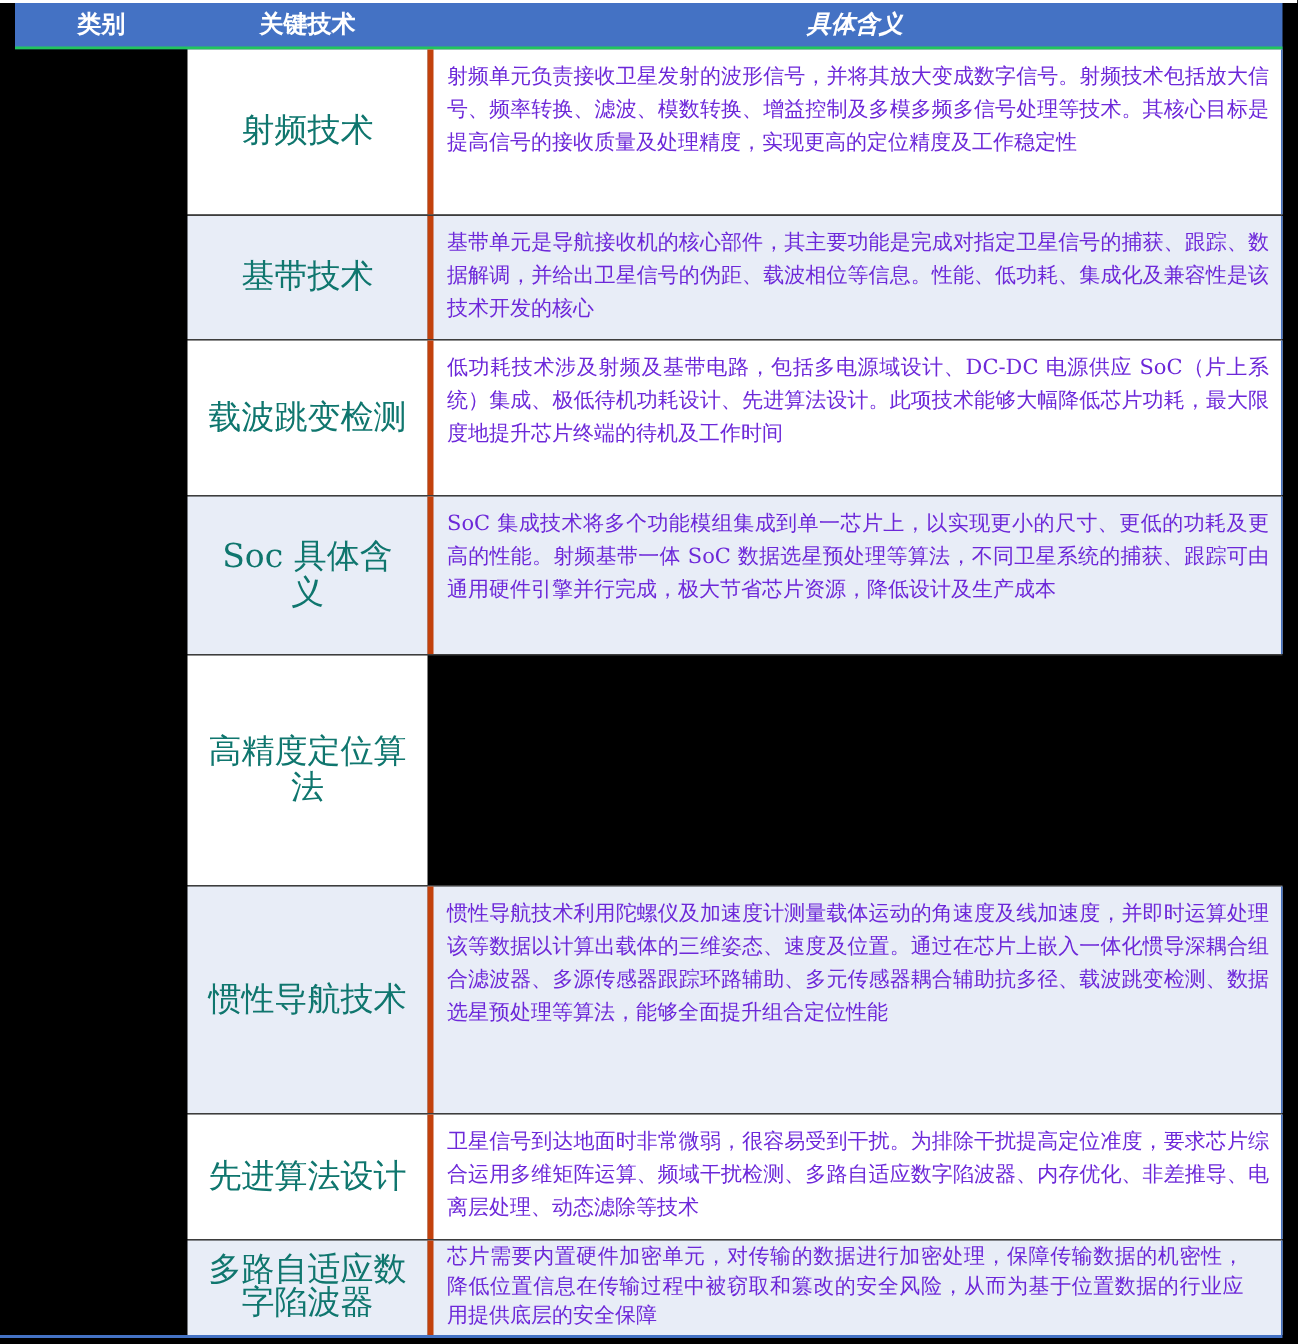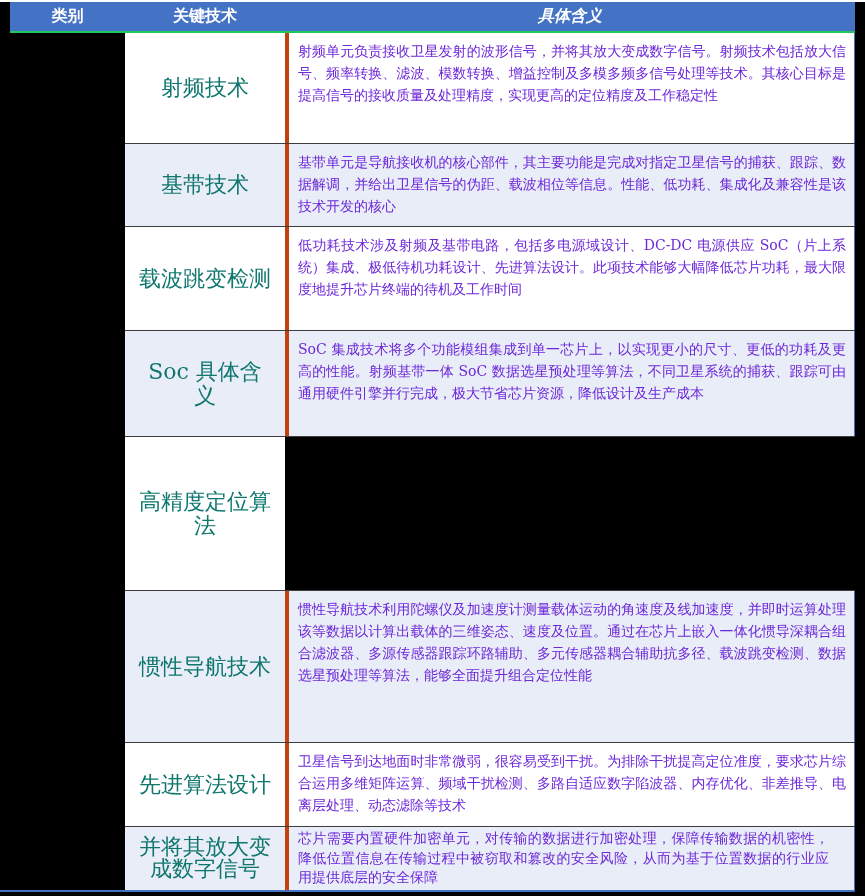--- a/index.html
+++ b/index.html
@@ -145,21 +145,21 @@
       <div class="cat"></div>
       <div class="cells">
         <div class="tech">先进算法设计</div>
         <div class="desc">卫星信号到达地面时非常微弱，很容易受到干扰。为排除干扰提高定位准度，要求芯片综合运用多维矩阵运算、频域干扰检测、多路自适应数字陷波器、内存优化、非差推导、电离层处理、动态滤除等技术</div>
       </div>
     </div>
 
     <div class="trow r8 band">
       <div class="cat"></div>
       <div class="cells">
-        <div class="tech">并将其放大变成数字信号</div>
+        <div class="tech">多路自适应数字陷波器</div>
         <div class="desc">芯片需要内置硬件加密单元，对传输的数据进行加密处理，保障传输数据的机密性，降低位置信息在传输过程中被窃取和篡改的安全风险，从而为基于位置数据的行业应用提供底层的安全保障</div>
       </div>
     </div>
 
   </div>
 
   <div class="bottomline"></div>
 </div>
 
 </body></html>

